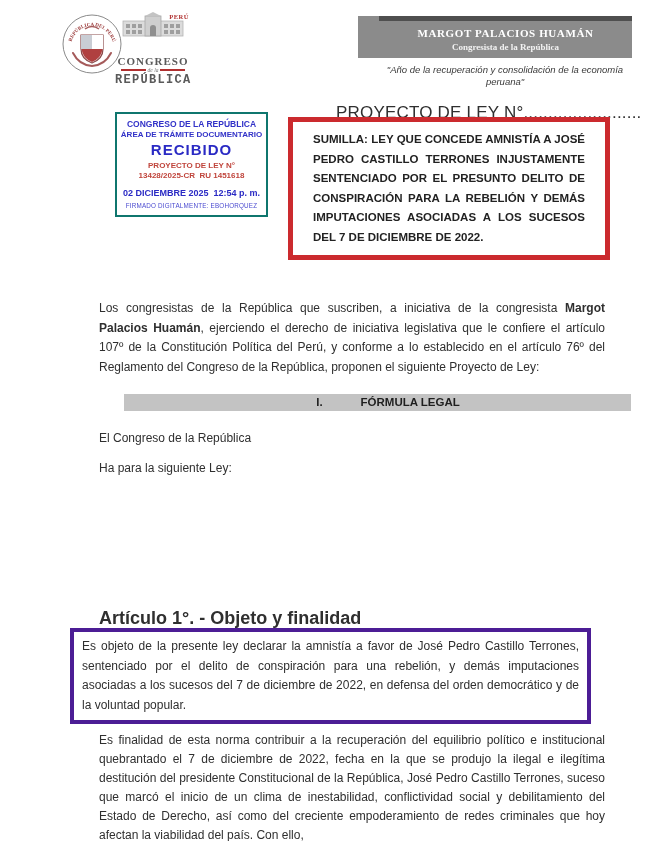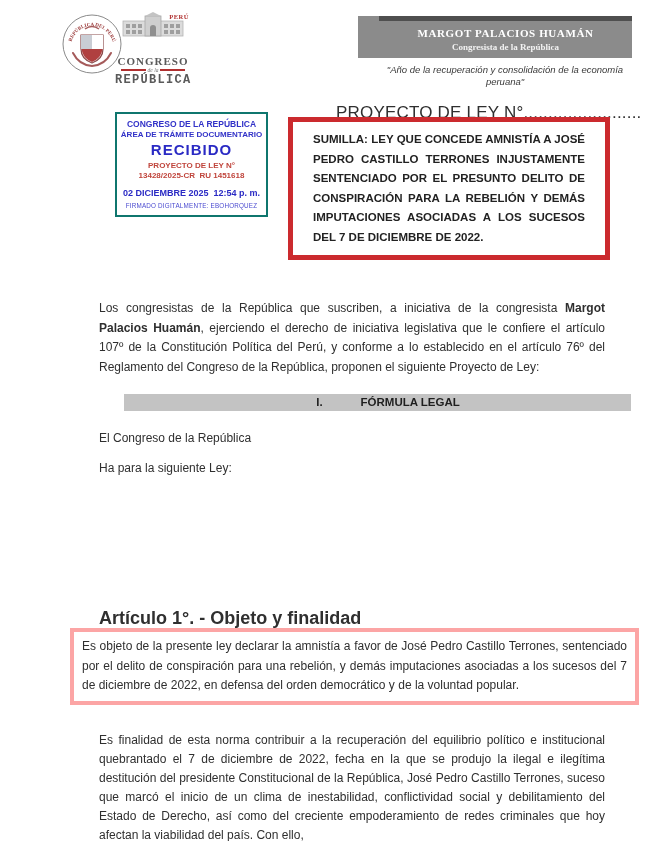--- a/index.html
+++ b/index.html
@@ -50,21 +50,21 @@
 
   
   .intro{left:78px;top:299px;width:506px;font-size:12px;line-height:19.5px;}
   .section-bar{left:80px;top:394px;width:486px;height:17px;background:#c3c3c3;
     font-size:11.5px;font-weight:bold;line-height:17px;text-align:center;color:#1f1f1f;margin-left:44px;}
   .section-bar .num{margin-right:38px;}
   .congress-line{left:78px;top:431px;font-size:12px;font-weight:normal;}
   .law-line{left:78px;top:461px;font-size:12px;}
   .law-title{left:95px;top:486px;width:465px;text-align:center;font-size:12px;font-weight:bold;line-height:23.5px;}
   .article-heading{left:78px;top:608px;font-size:18px;font-weight:bold;}
-  .highlight-box{left:70px;top:628px;width:569px;border:4px solid #fca5a5;box-sizing:border-box;
+  .highlight-box{left:70px;top:628px;width:521px;border:4px solid #4c1d95;box-sizing:border-box;
     padding:5px 8px;background:#fff;}
   .highlight-box .txt{font-size:12px;line-height:19.5px;}
   .closing{left:78px;top:731px;width:506px;font-size:12px;line-height:19px;}
 </style>
 </head>
 <body>
 
 <div class="page">
 
   <div class="abs" style="left:40px;top:13px;width:62px;height:62px;">

